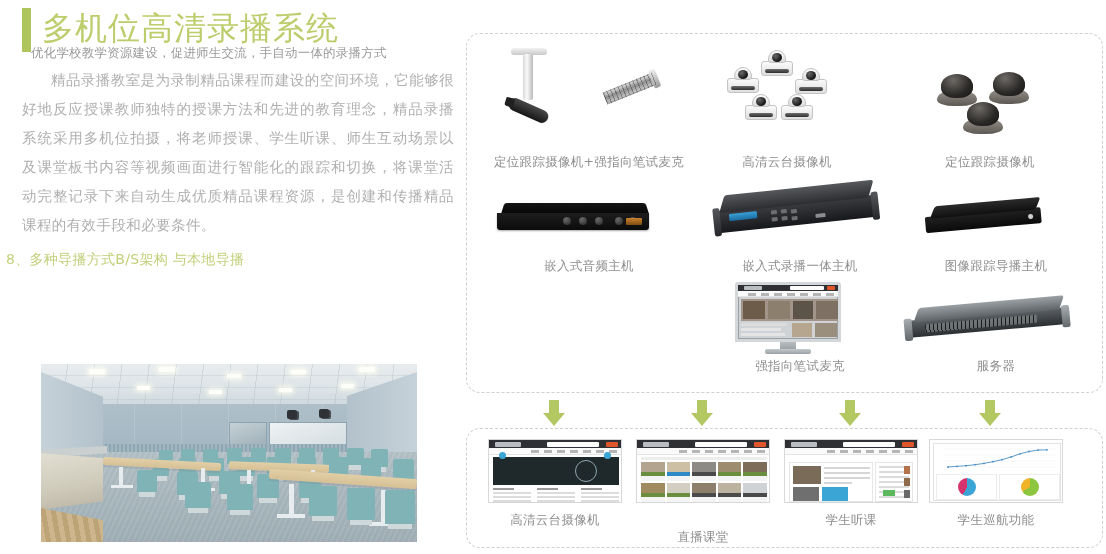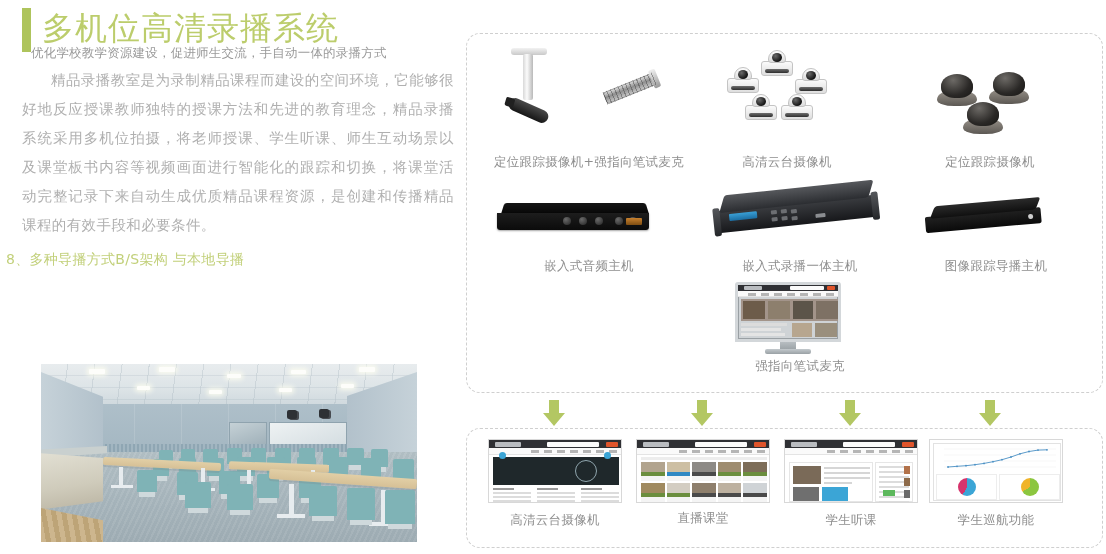--- a/index.html
+++ b/index.html
@@ -531,20 +531,32 @@
               <div style="position:absolute;left:54px;top:38px;width:20px;height:14px;background:#b7a68f"></div>
               <div style="position:absolute;left:77px;top:38px;width:22px;height:14px;background:#9a8f7d"></div>
             </div>
             <div class="mon-neck"></div>
             <div class="mon-foot"></div>
           </div>
         </div>
         <div class="equip-label">强指向笔试麦克</div>
       </div>
 
+      <div class="equip-cell" style="left:430px;top:258px;width:198px">
+        <div class="equip-art" style="height:66px">
+          <div class="server">
+            <div class="srv-face"></div>
+            <div class="srv-top"></div>
+            <div class="srv-vents"></div>
+            <div class="srv-ear" style="left:-3px"></div>
+            <div class="srv-ear" style="right:-3px"></div>
+          </div>
+        </div>
+        <div class="equip-label">服务器</div>
+      </div>
     </div>
 
     <div class="arrow" style="left:77px;top:400px">
       <div class="arrow-stem"></div>
         <div class="arrow-head"></div>
     </div>
     <div class="arrow" style="left:225px;top:400px">
       <div class="arrow-stem"></div>
         <div class="arrow-head"></div>
     </div>
@@ -639,21 +651,21 @@
             <div class="thumb" style="background:#bdb1a0">
                 <span style="background:#4a4a4a"></span>
                 <em></em>
               </div>
             <div class="thumb" style="background:#cfd3d6">
                 <span style="background:#4a4a4a"></span>
                 <em></em>
               </div>
           </div>
         </div>
-        <div class="app-label" style="margin-top:7px">直播课堂</div>
+        <div class="app-label" style="margin-top:26px">直播课堂</div>
       </div>
 
       <div class="app-cell" style="left:317px;top:10px;width:134px">
         <div class="app-shot">
           <div class="shot-bar"></div>
             <div class="shot-logo"></div>
             <div class="shot-url"></div>
             <div class="shot-btn"></div>
           <div class="shot-nav"></div>
           <div class="det-left">

